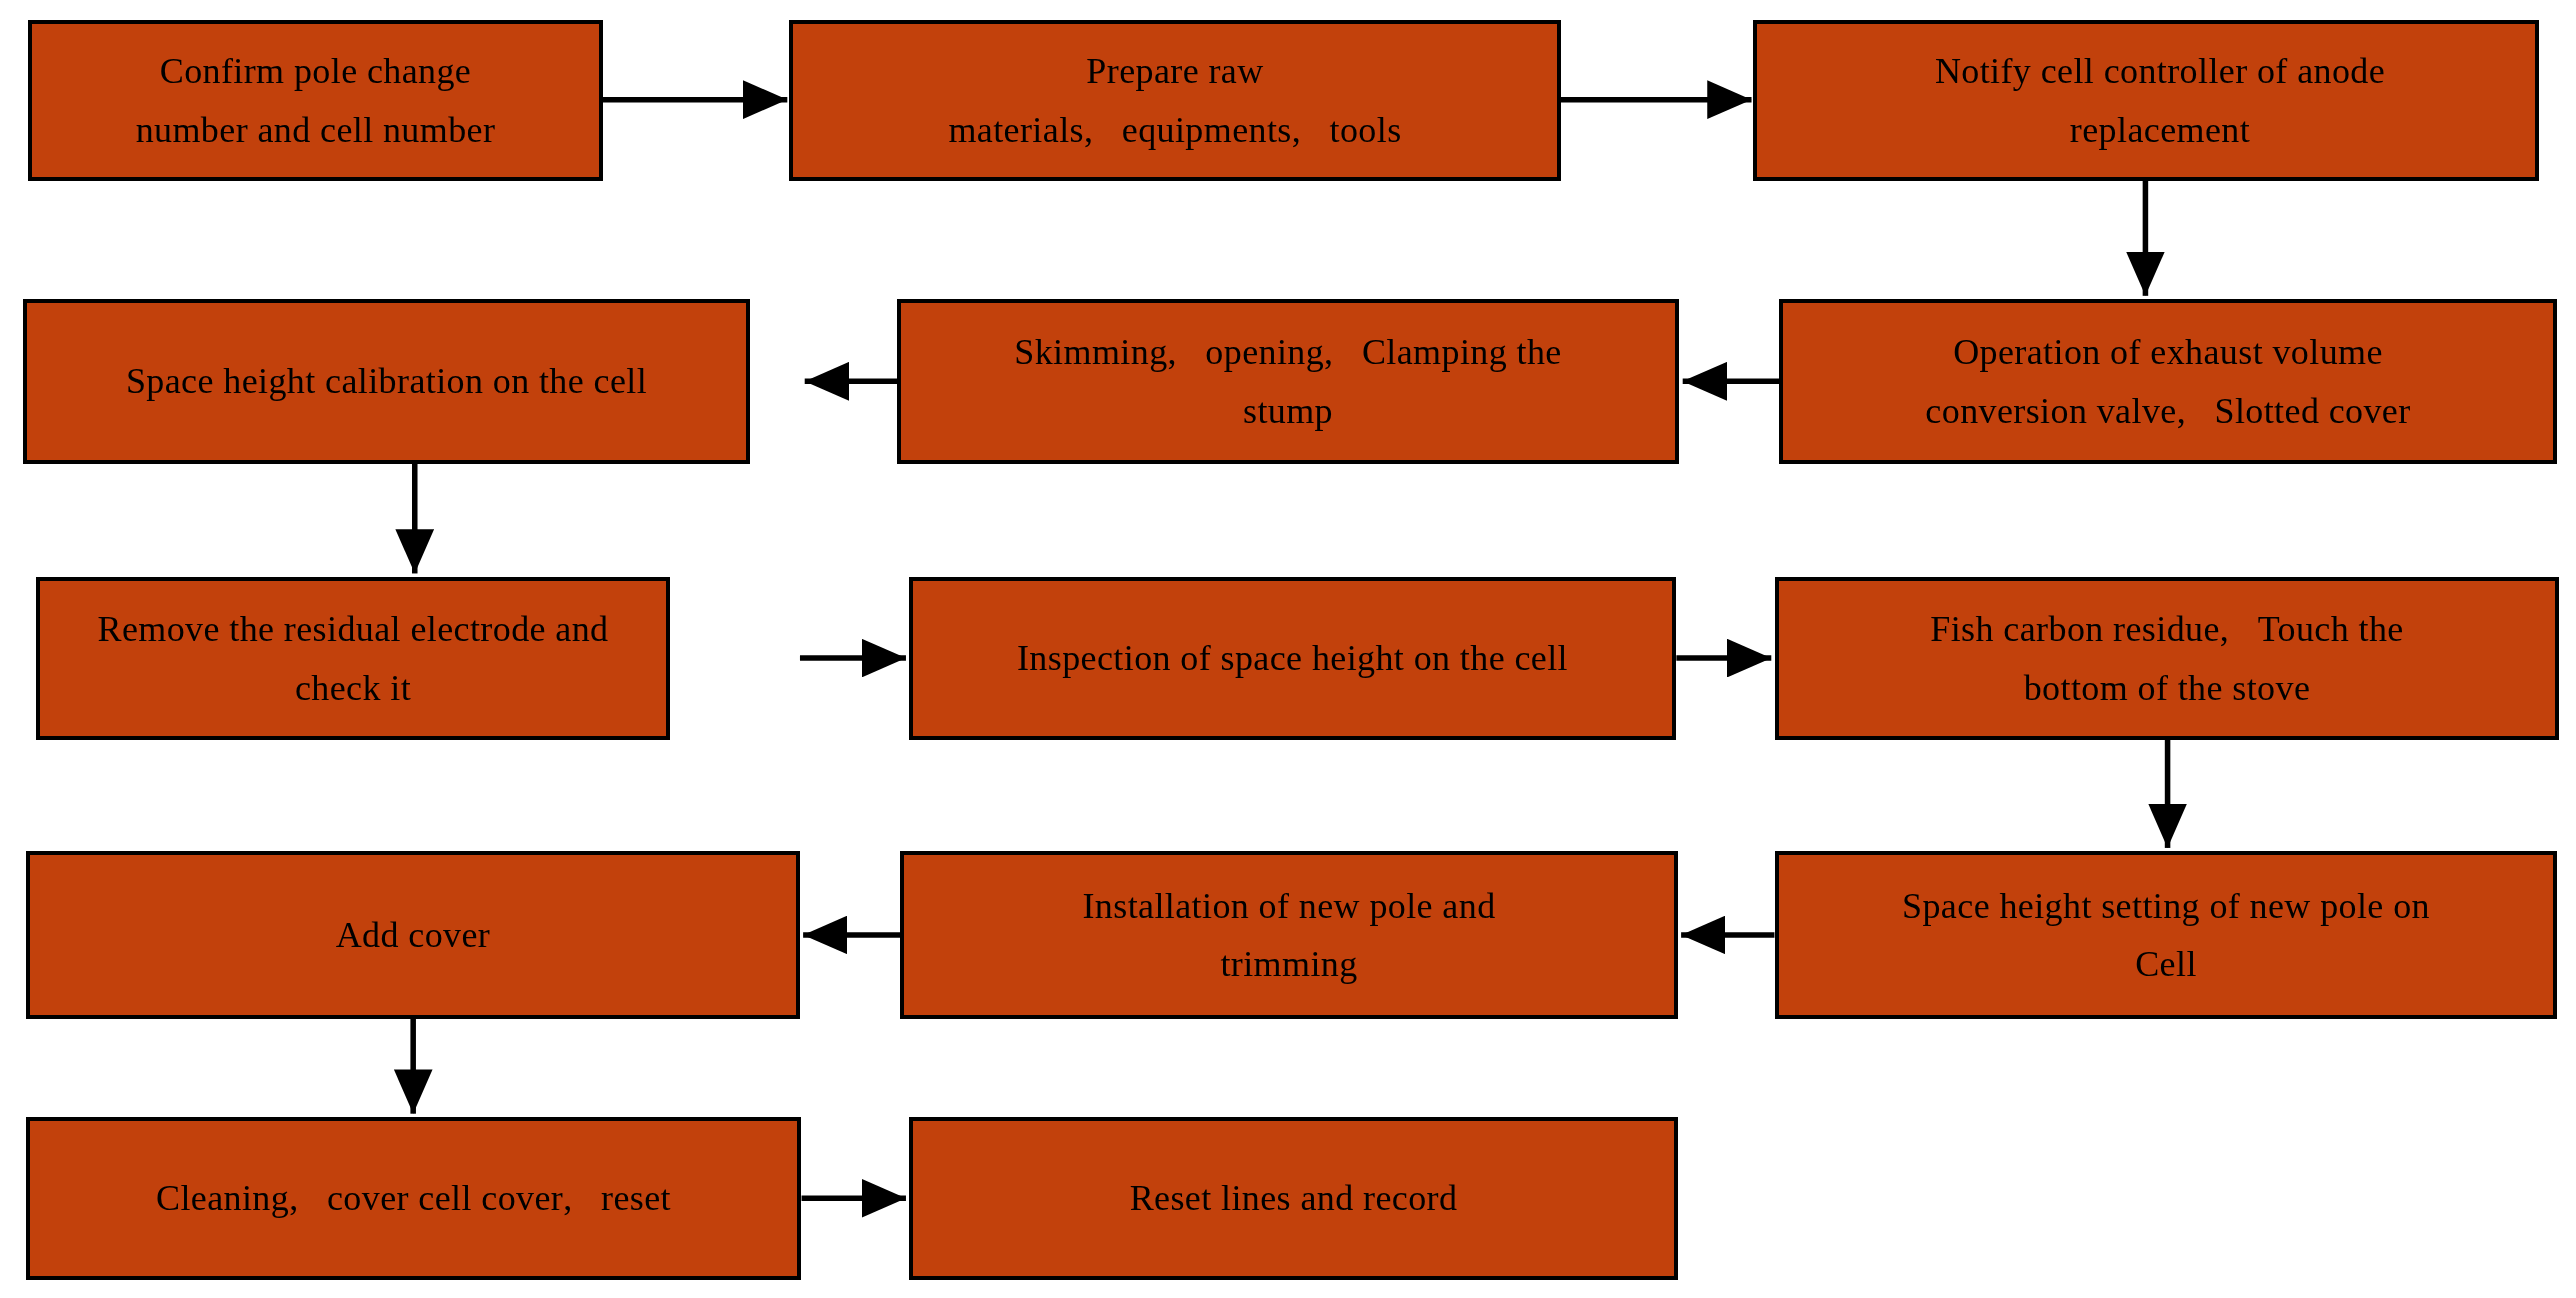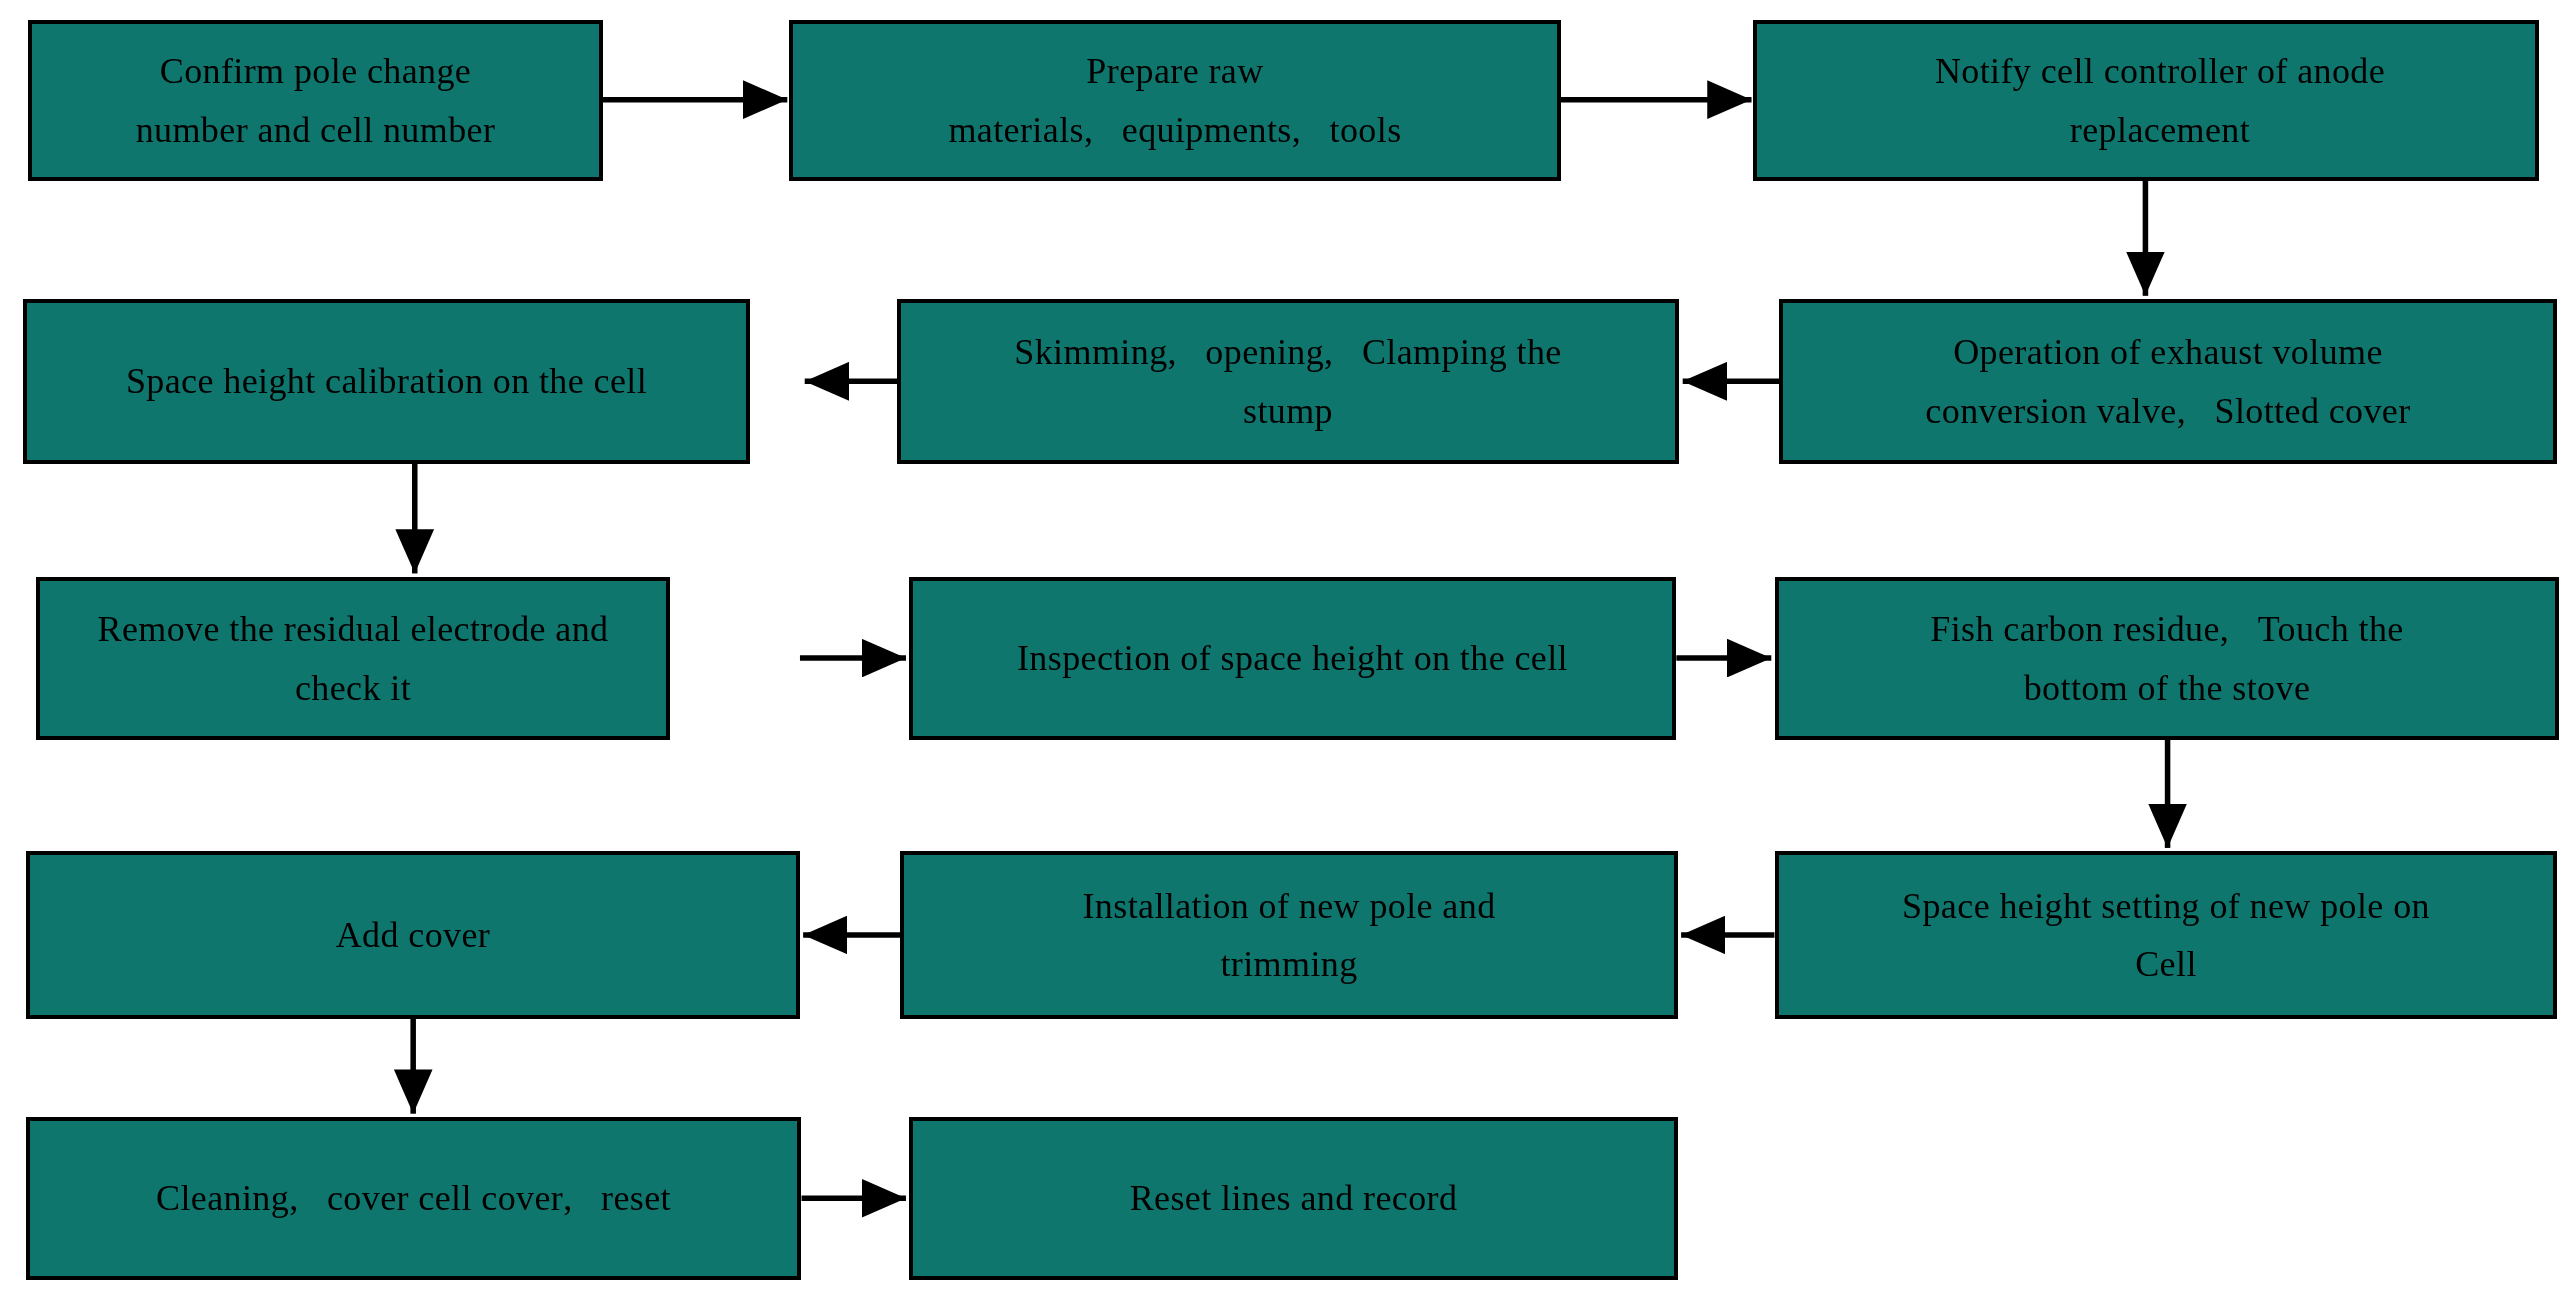--- a/index.html
+++ b/index.html
@@ -7,21 +7,21 @@
     position:relative;
     width:2576px;height:1298px;
     background:#ffffff;
     font-family:"Liberation Serif","DejaVu Serif",serif;
     color:#000;
   }
   .node{
     position:absolute;
     box-sizing:border-box;
     border:4.7px solid #000;
-    background:#0f766e;
+    background:#c2410c;
     display:flex;
     align-items:center;
     justify-content:center;
     text-align:center;
   }
   .node-label{
     white-space:pre-line;
     font-size:36px;
     line-height:1.62;
     letter-spacing:0.4px;

